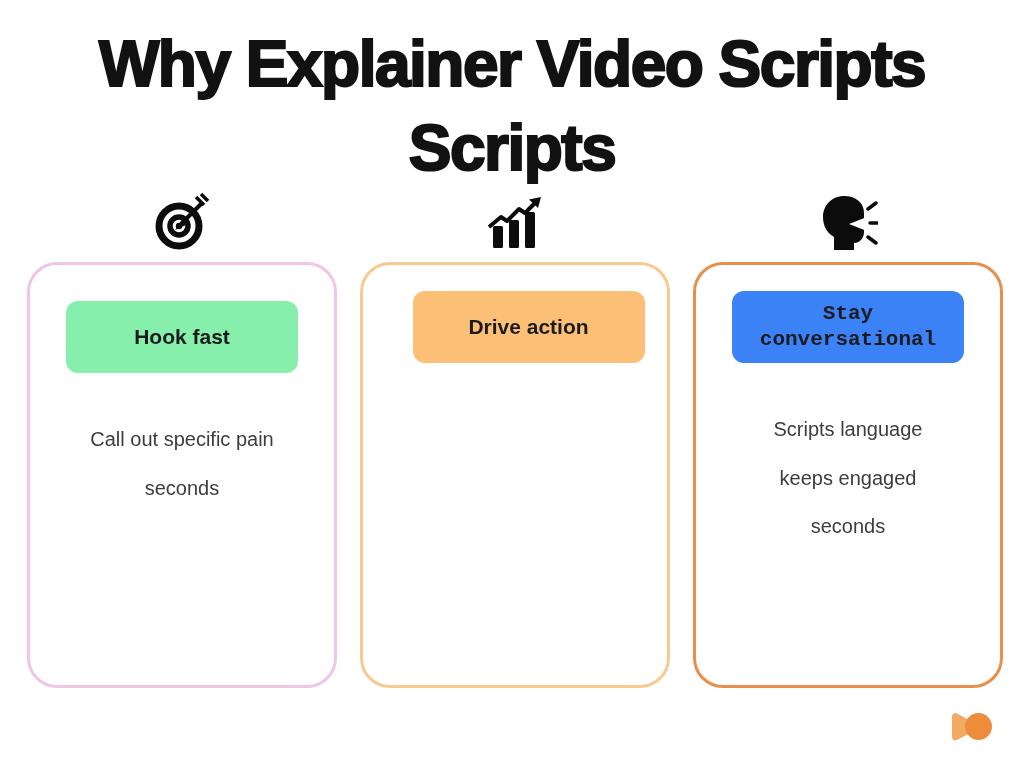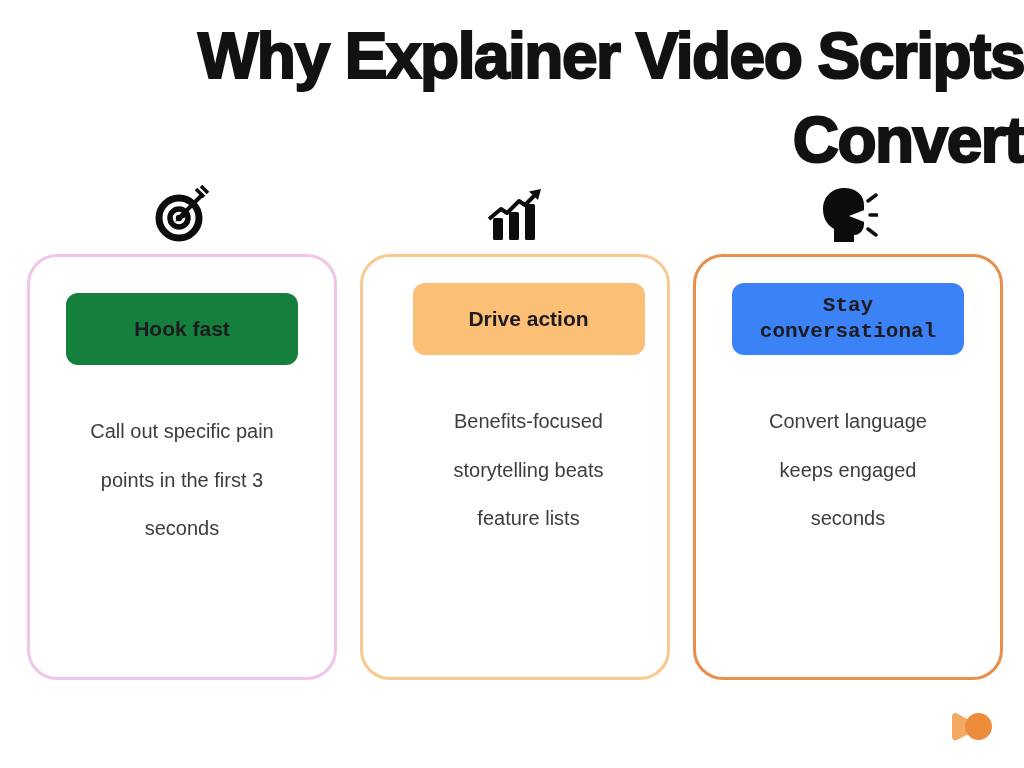--- a/index.html
+++ b/index.html
@@ -1,21 +1,21 @@
 <!DOCTYPE html>
 <html><head>
 <meta charset="utf-8">
 <style>
   html,body{margin:0;padding:0;}
   body{
     width:1024px;height:768px;background:#ffffff;overflow:hidden;
     font-family:"Liberation Sans", sans-serif;position:relative;
   }
   .title{
-    padding-top:14px;text-align:right;
+    padding-top:22px;text-align:center;
     font-size:64px;line-height:84px;font-weight:900;color:#121212;
     letter-spacing:-1.5px;
     -webkit-text-stroke:2.2px #121212;
   }
   .icon-row{
     display:flex;margin:4px 0 0 27px;gap:23px;height:62px;
   }
   .icon-cell{width:310px;display:flex;align-items:center;justify-content:center;}
   .cards{
     display:flex;margin:6px 0 0 27px;gap:23px;
@@ -34,21 +34,21 @@
     margin-top:42px;text-align:center;
     font-size:20px;line-height:48.5px;font-weight:400;color:#3d3d3d;
   }
   .logo{position:absolute;right:31px;bottom:26px;width:44px;height:32px;}
 </style>
 </head>
 <body>
 
 <div class="title">
     <div>Why Explainer Video Scripts</div>
-    <div>Convert</div>
+    <div>Scripts</div>
   </div>
 
 <div class="icon-row">
   <div class="icon-cell">
     <span>
       <svg width="60" height="60" viewBox="0 0 60 60">
         <circle cx="27" cy="33" r="20" fill="none" stroke="#0c0c0c" stroke-width="7"></circle>
         <circle cx="27" cy="33" r="9" fill="none" stroke="#0c0c0c" stroke-width="5.5"></circle>
         <circle cx="27" cy="33" r="3.2" fill="#0c0c0c"></circle>
         <line x1="29" y1="31" x2="50" y2="10" stroke="#0c0c0c" stroke-width="4"></line>
@@ -78,46 +78,40 @@
         <line x1="50" y1="16" x2="58" y2="10" stroke="#0c0c0c" stroke-width="3.5" stroke-linecap="round"></line>
         <line x1="52" y1="30" x2="61" y2="30" stroke="#0c0c0c" stroke-width="3.5" stroke-linecap="round"></line>
         <line x1="50" y1="44" x2="58" y2="50" stroke="#0c0c0c" stroke-width="3.5" stroke-linecap="round"></line>
       </svg>
     </span>
   </div>
 </div>
 
 <div class="cards">
   <div class="card" style="border-color: rgb(239, 197, 232);">
-    <div class="badge" style="background: #15803d; margin-top: 36px;">
+    <div class="badge" style="background: #86efac; margin-top: 36px;">
         <div>Hook fast</div>
       </div>
     <div class="card-body">
         <div>Call out specific pain</div>
-        <div>points in the first 3</div>
         <div>seconds</div>
       </div>
   </div>
   <div class="card" style="border-color: rgb(246, 202, 144); padding-left: 27px;">
     <div class="badge" style="background: rgb(251, 191, 118);">
         <div>Drive action</div>
-      </div>
-    <div class="card-body">
-        <div>Benefits-focused</div>
-        <div>storytelling beats</div>
-        <div>feature lists</div>
       </div>
   </div>
   <div class="card" style="border-color: rgb(231, 143, 75);">
     <div class="badge" style="background: #3b82f6; font-family: Liberation Mono, monospace;">
         <div>Stay</div>
         <div>conversational</div>
       </div>
     <div class="card-body">
-        <div>Convert language</div>
+        <div>Scripts language</div>
         <div>keeps engaged</div>
         <div>seconds</div>
       </div>
   </div>
 </div>
 
 <div class="logo">
   <svg width="44" height="32" viewBox="0 0 44 32">
     <path d="M3,7 C3,3.5 5.5,2.2 8.5,3.8 L26,13.2
              C28.8,14.8 28.8,18.8 26,20.4 L8.5,29.8 C5.5,31.4 3,30.1 3,26.6 Z" fill="#F2A963"></path>

